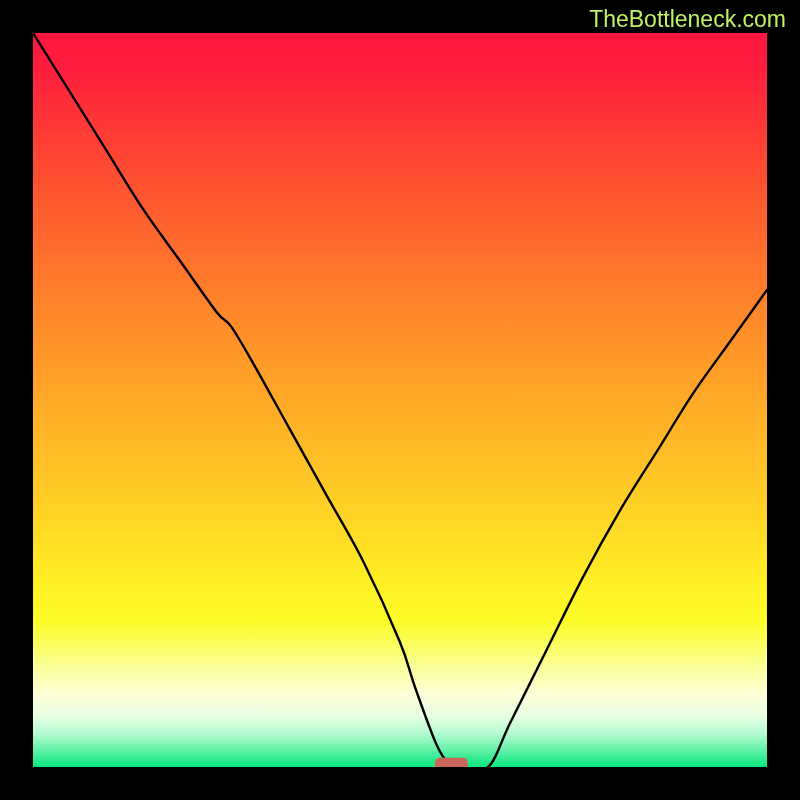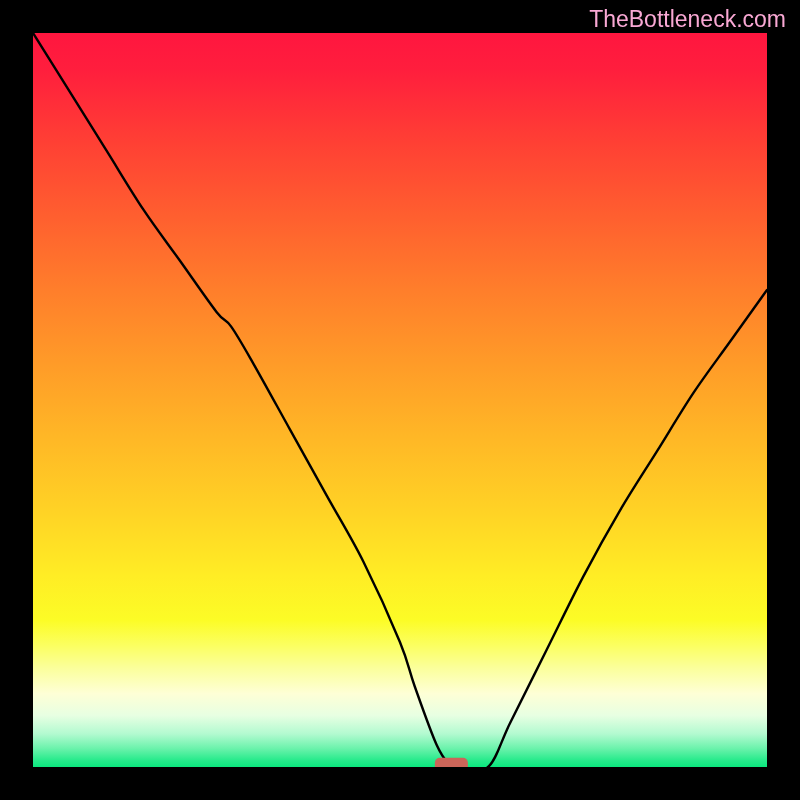--- a/index.html
+++ b/index.html
@@ -14,21 +14,21 @@
   .frame {
     position: relative;
     width: 800px;
     height: 800px;
     background: #000;
   }
   .watermark {
     position: absolute;
     top: 6px;
     right: 14px;
-    color: #f9a8d4;
+    color: #bef264;
     font-size: 23px;
     font-weight: 400;
     letter-spacing: 0px;
     z-index: 20;
     user-select: none;
   }
   
   .plot {
     position: absolute;
     left: 33px;

